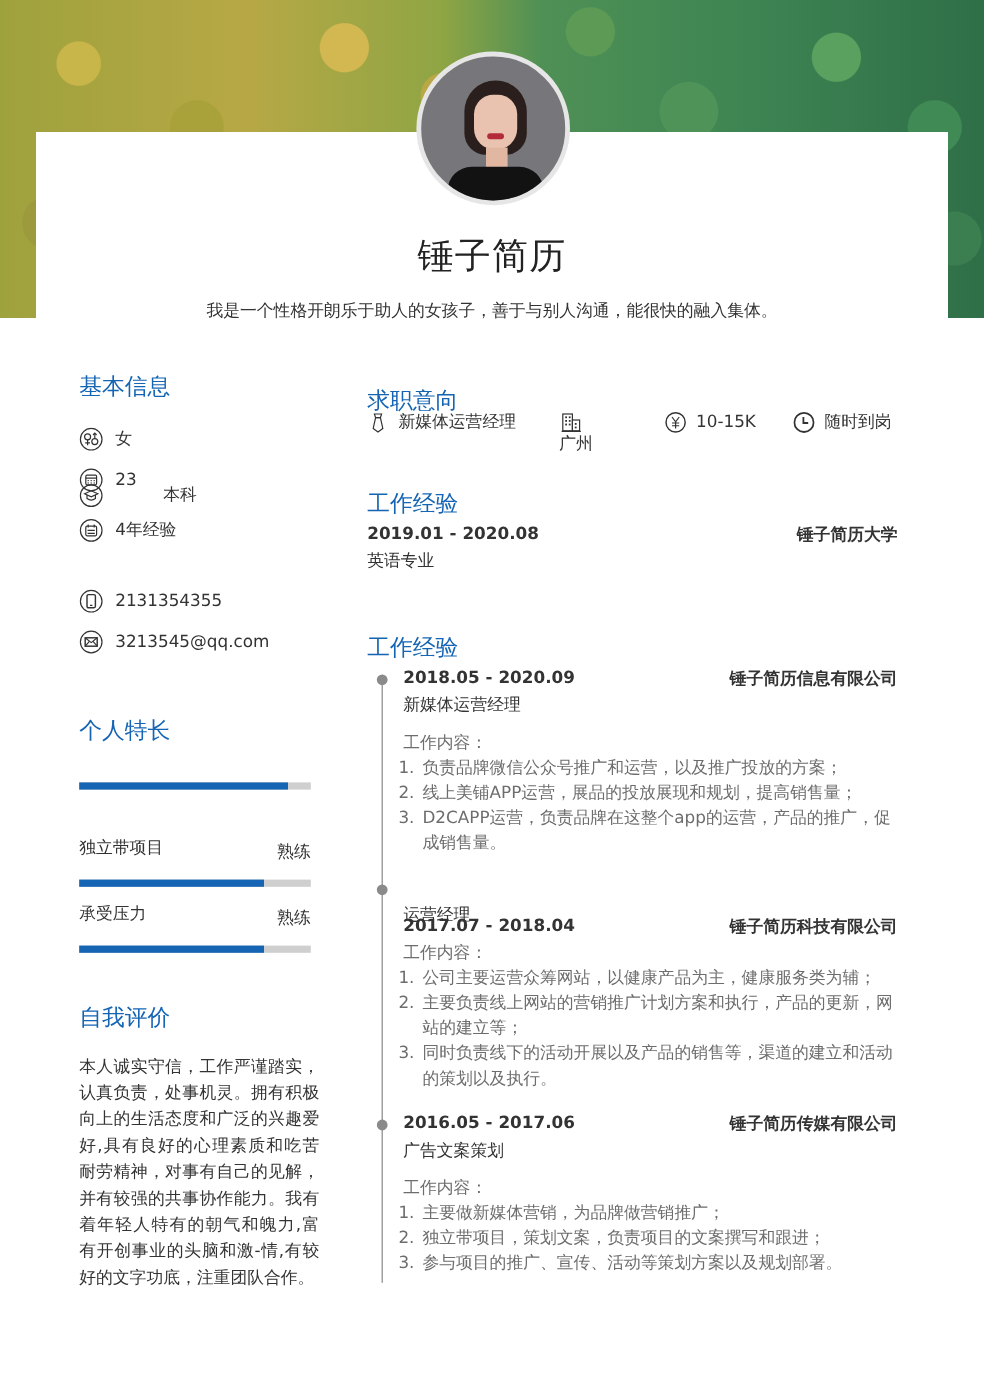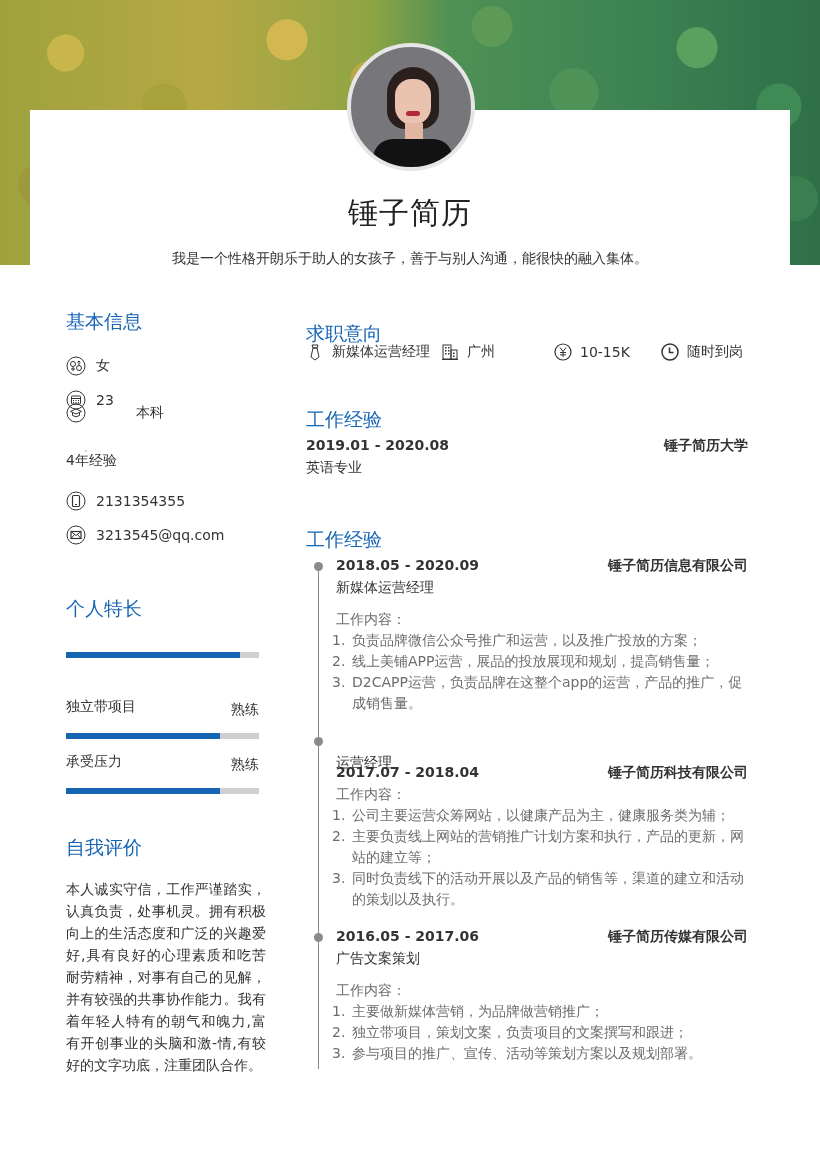--- a/index.html
+++ b/index.html
@@ -115,21 +115,21 @@
   <span>23</span>
 </div>
 <div class="info-row" style="top:403px;gap:40px;">
   <svg class="ic" viewBox="0 0 20 20">
       <circle cx="10" cy="10" r="9" fill="none" stroke="#333"></circle>
       <polygon points="4.5,8.5 10,6 15.5,8.5 10,11" fill="none" stroke="#333"></polygon>
       <path d="M6.5 9.5 v3 q3.5 2.5 7 0 v-3" fill="none" stroke="#333"></path>
     </svg>
   <span>本科</span>
 </div>
-<div class="info-row" style="top:450px;flex-direction:column;">
+<div class="info-row" style="top:432px;">
   <svg class="ic" viewBox="0 0 20 20">
       <circle cx="10" cy="10" r="9" fill="none" stroke="#333"></circle>
       <rect x="5.5" y="6.5" width="9" height="8" rx="1" fill="none" stroke="#333"></rect>
       <line x1="7.5" y1="5" x2="7.5" y2="7.5" stroke="#333"></line>
       <line x1="12.5" y1="5" x2="12.5" y2="7.5" stroke="#333"></line>
       <line x1="7" y1="10" x2="13" y2="10" stroke="#333"></line>
       <line x1="7" y1="12.5" x2="13" y2="12.5" stroke="#333"></line>
     </svg>
   <span>4年经验</span>
 </div>
@@ -183,21 +183,21 @@
 
 <div class="h2" style="left:306px;top:309px;margin-top:12px;">求职意向</div>
 
 <div class="intent" style="left:306px;">
   <svg class="ic" viewBox="0 0 18 18">
       <polygon points="6,2 12,2 11,5 7,5" fill="none" stroke="#333"></polygon>
       <polygon points="7,5 11,5 13,14 9,17 5,14" fill="none" stroke="#333"></polygon>
     </svg>
   <span>新媒体运营经理</span>
 </div>
-<div class="intent" style="left:441px;">
+<div class="intent" style="left:466px;flex-direction:column;">
   <svg class="ic" viewBox="0 0 18 18">
       <rect x="2" y="2" width="8" height="14" fill="none" stroke="#333"></rect>
       <rect x="10" y="7" width="6" height="9" fill="none" stroke="#333"></rect>
       <g fill="#333">
         <rect x="4" y="4" width="1.5" height="1.5"></rect>
         <rect x="7" y="4" width="1.5" height="1.5"></rect>
         <rect x="4" y="7" width="1.5" height="1.5"></rect>
         <rect x="7" y="7" width="1.5" height="1.5"></rect>
         <rect x="4" y="10" width="1.5" height="1.5"></rect>
         <rect x="7" y="10" width="1.5" height="1.5"></rect>

